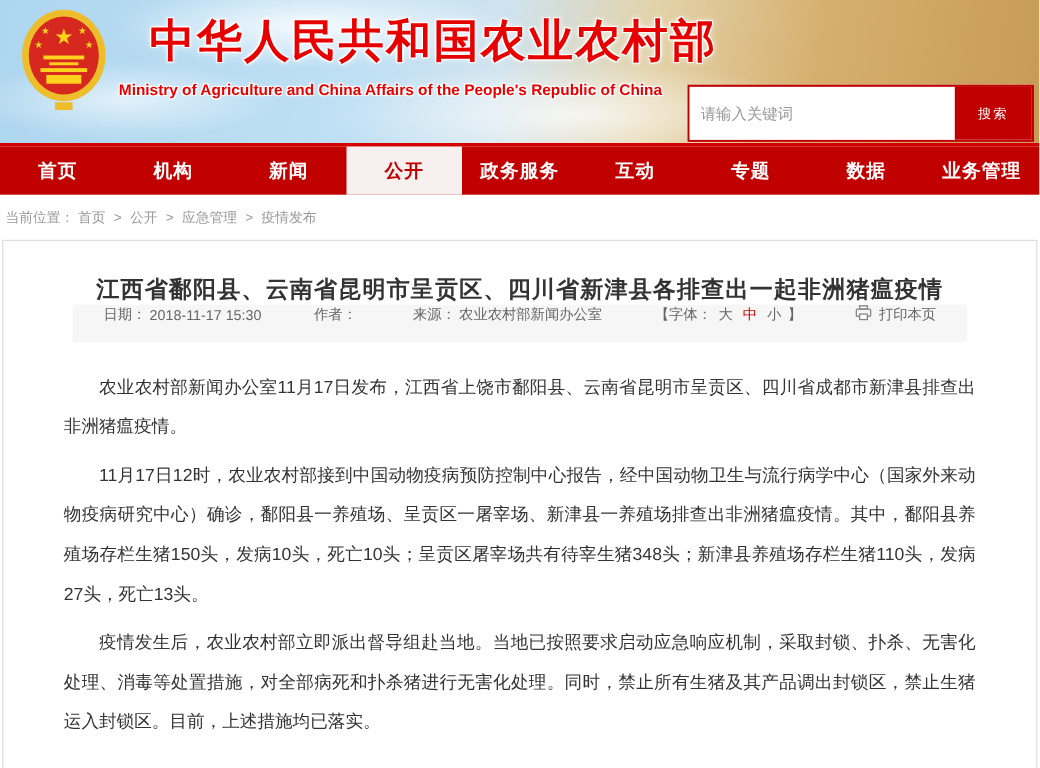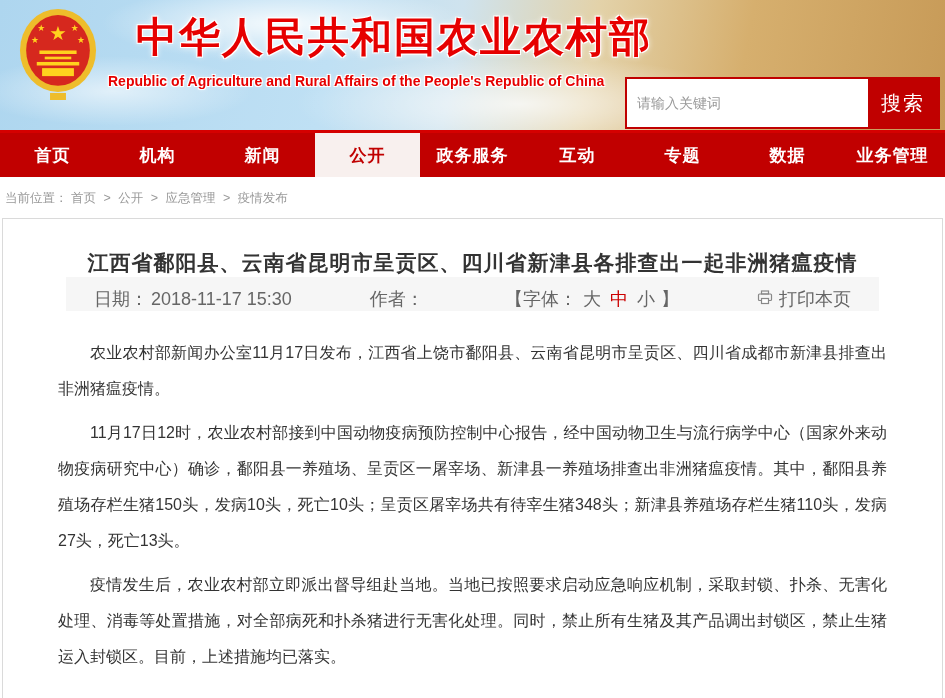--- a/index.html
+++ b/index.html
@@ -30,21 +30,21 @@
   .search-box{
     position:absolute; right:5px; top:77px; width:315px; height:52px;
     display:flex; border:2px solid #c00000; background:#fff;
   }
   .search-input{
     flex:1; border:none; outline:none; padding:0 10px; font-size:14px; color:#333;
     font-family:inherit;
   }
   .search-input::placeholder{ color:#999; }
   .search-btn{
-    width:70px; background:#c00000; color:#fff; border:none; font-size:20px;
+    width:70px; background:#c00000; color:#fff; border:none; font-size:12px;
     cursor:pointer; font-family:inherit; letter-spacing:2px;
   }
 
   
   .main-nav{ display:flex; height:44px; background:#c10000; }
   .nav-item{
     flex:1 1 0; display:flex; align-items:center; justify-content:center;
     color:#fff; font-size:17px; font-weight:bold; cursor:pointer; letter-spacing:1px;
   }
   .nav-item.active{ background:#f8f0ee; color:#c00000; }
@@ -57,22 +57,22 @@
   
   .content-box{
     margin:0 2px; border:1px solid #dadada; background:#fff;
     padding:30px 55px 40px; min-height:476px;
   }
   .article-title{
     text-align:center; font-size:21px; font-weight:bold; color:#333;
     letter-spacing:1px; 
   }
   .meta-bar{
-    background:#f6f6f6; height:34px; display:flex; align-items:flex-end;
-    justify-content:space-between; padding:0 28px; font-size:18px; color:#666;
+    background:#f6f6f6; height:34px; display:flex; align-items:flex-start;
+    justify-content:space-between; padding:0 28px; font-size:13px; color:#666;
     margin:0 8px 24px;
   }
   .meta-item{ display:flex; align-items:center; gap:3px; }
   .fs-large,.fs-small{ color:#666; cursor:pointer; margin:0 3px; }
   .fs-medium{ color:#cc0000; cursor:pointer; margin:0 3px; }
   .print-link{ display:flex; align-items:center; gap:6px; cursor:pointer; color:#666; }
   .article-body p{
     font-size:16px; color:#333; line-height:36px; text-indent:2em;
     text-align:justify; margin-bottom:8px;
   }
@@ -92,21 +92,21 @@
       <text x="71" y="40" font-size="10" text-anchor="middle" fill="#ffd21e">★</text>
       <rect x="24" y="48" width="42" height="4" fill="#ffd21e"></rect>
       <rect x="30" y="55" width="30" height="3" fill="#ffd21e"></rect>
       <rect x="21" y="61" width="48" height="4" fill="#ffd21e"></rect>
       <rect x="27" y="68" width="36" height="9" fill="#ffd21e"></rect>
       <rect x="36" y="96" width="18" height="8" fill="#eebd2b"></rect>
     </svg>
   </span>
   <div class="title-block">
     <div class="site-title">中华人民共和国农业农村部</div>
-    <div class="site-subtitle">Republic of Agriculture and Rural Affairs of the People's Republic of China</div>
+    <div class="site-subtitle">Ministry of Agriculture and China Affairs of the People's Republic of China</div>
   </div>
   <div class="search-box">
     <input class="search-input" type="text" placeholder="请输入关键词" style="">
     <button class="search-btn">搜索</button>
   </div>
 </header>
 
 <nav class="main-nav">
   <div class="nav-item">首页</div>
   <div class="nav-item">机构</div>
@@ -136,20 +136,24 @@
   <div class="meta-bar">
     <span class="meta-item">
       <span>日期：</span>
       <span>2018-11-17 15:30</span>
     </span>
     <span class="meta-item">
       <span>作者：</span>
       <span></span>
     </span>
     <span class="meta-item">
+      <span>来源：</span>
+      <span>农业农村部新闻办公室</span>
+    </span>
+    <span class="meta-item">
       <span>【字体：</span>
       <span class="fs-large">大</span>
       <span class="fs-medium">中</span>
       <span class="fs-small">小</span>
       <span>】</span>
     </span>
     <span class="print-link">
       <span>
         <svg width="16" height="15" viewBox="0 0 16 15" fill="none" stroke="#888" stroke-width="1.2">
           <rect x="4.5" y="1" width="7" height="3"></rect>

